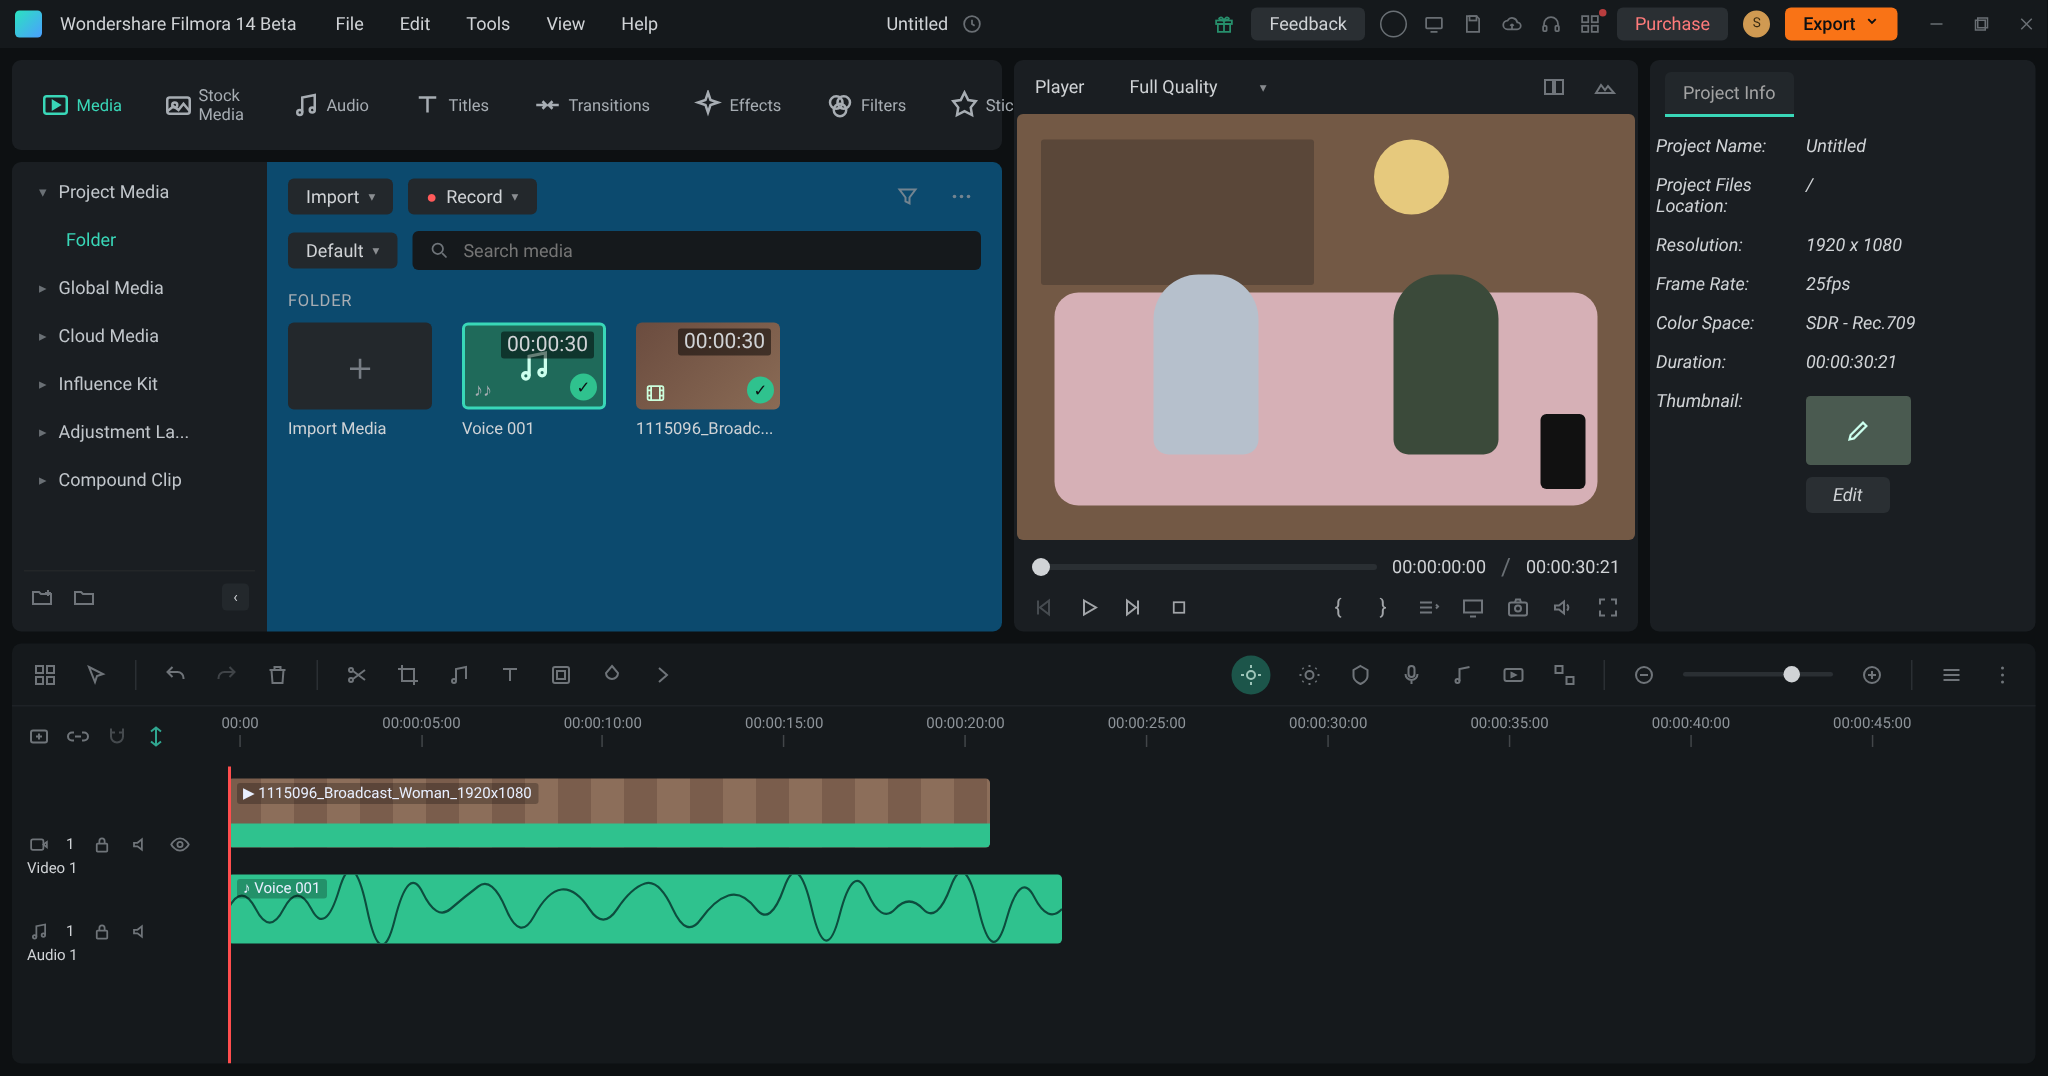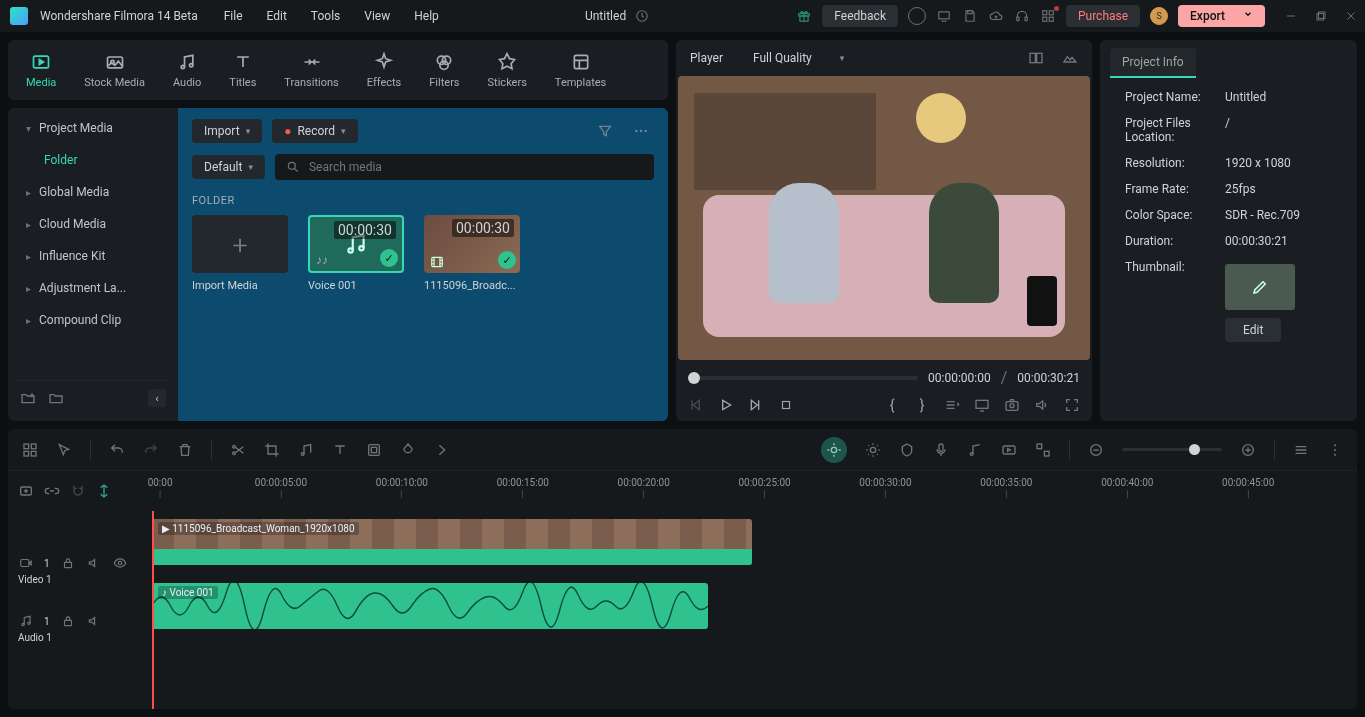--- a/index.html
+++ b/index.html
@@ -9,33 +9,33 @@
   
   .titlebar { height: 32px; background: #15191c; display: flex; align-items: center; padding: 0 6px; font-size: 12px; gap: 8px; }
   .titlebar .app-icon { width: 18px; height: 18px; background: linear-gradient(135deg,#2be3c0,#4b9fff); border-radius: 3px; margin: 0 4px; }
   .titlebar .app-name { margin-right: 18px; }
   .titlebar .menu { display: flex; gap: 24px; }
   .titlebar .menu span { cursor: pointer; }
   .titlebar .center { flex: 1; display: flex; justify-content: center; align-items: center; gap: 8px; }
   .titlebar .right { display: flex; align-items: center; gap: 10px; }
   .pill { background: #2a2f33; padding: 4px 12px; border-radius: 4px; font-size: 12px; cursor: pointer; }
   .pill.purchase { color: #ff7b7b; }
-  .pill.export { background: #fca5a5; color: #0d1012; font-weight: 500; display: flex; gap: 18px; }
+  .pill.export { background: #f97316; color: #0d1012; font-weight: 500; display: flex; gap: 6px; }
   .circle-btn { width: 18px; height: 18px; border-radius: 50%; border: 1.5px solid #6a7075; display: inline-block; }
   .circle-btn.orange { background: #d09a52; border-color: #d09a52; }
   .tb-icon { width: 16px; height: 16px; display:inline-flex; align-items:center; justify-content:center; opacity:.7; }
   .win-controls { display: flex; gap: 14px; margin-left: 8px; }
 
   
   .content { flex: 1; display: flex; gap: 8px; padding: 8px; }
   .left-col { width: 660px; display: flex; flex-direction: column; gap: 8px; }
   .panel { background: #1a1e22; border-radius: 6px; }
 
   .category-bar { height: 60px; background: #1a1e22; border-radius: 6px; display: flex; align-items: center; padding: 0 18px; gap: 28px; }
-  .cat { display: flex; flex-direction: column; align-items: center; gap: 3px; font-size: 11px; color: #a7adb3; cursor: pointer; }
+  .cat { display: flex; align-items: center; gap: 3px; font-size: 11px; color: #a7adb3; cursor: pointer; }
   .cat .cat-icon { width: 22px; height: 22px; display:flex; align-items:center; justify-content:center; }
   .cat.active { color: #39d7b8; }
 
   
   .media-area { flex: 1; display: flex; min-height: 0; }
   .media-sidebar { width: 170px; background: #1a1e22; border-radius: 6px 0 0 6px; display: flex; flex-direction: column; padding: 6px 8px; gap: 4px; font-size: 12px; }
   .side-item { padding: 7px 10px; border-radius: 4px; display: flex; align-items: center; gap: 8px; cursor: pointer; color:#c1c6cb;}
   .side-item.folder { color: #39d7b8; padding-left: 28px; }
   .side-item .chev { color:#6a7075; font-size:10px; }
   .side-footer { margin-top:auto; display:flex; align-items:center; gap:12px; padding:8px 4px; border-top:1px solid #232628;}
@@ -81,21 +81,21 @@
   .scrub .track .knob { position:absolute; left:0; top:-4px; width:12px;height:12px;border-radius:50%;background:#d0d3d6;}
   .scrub .time { font-size:12px;}
   .scrub .sep { color:#6a7075;}
   .transport { display:flex; align-items:center; gap:14px;}
   .transport .spacer { flex:1;}
 
   
   .right-col { flex:1; display:flex; flex-direction:column;}
   .tabbar { display:flex; padding:8px 10px 0;}
   .tabbar .tab { padding:7px 12px; font-size:12px; color:#a3a3a3; border-bottom:2px solid #39d7b8; background:#22272b; border-radius:4px 4px 0 0;}
-  .info-body { padding:12px 25px; font-size:12px; display:grid; grid-template-columns: 90px 1fr; gap:12px 10px; align-content:start;}
+  .info-body { padding:12px 4px; font-size:12px; display:grid; grid-template-columns: 90px 1fr; gap:12px 10px; align-content:start;font-style:italic;}
   .info-body .thumb-prev { width:70px;height:46px;background:#4a5a50;border-radius:3px;margin-top:4px;display:flex;align-items:center;justify-content:center;}
   .edit-btn { background:#2a2f33; padding:5px 18px; border-radius:4px; font-size:12px; cursor:pointer; display:inline-block; margin-top:8px;}
 
   
   .timeline { height: 280px; background:#15191c; margin:0 8px 8px; border-radius:6px; display:flex; flex-direction:column;}
   .tl-toolbar { height:42px; display:flex; align-items:center; padding:0 14px; gap:18px; border-bottom:1px solid #1e2226;}
   .tl-toolbar .sep { width:1px; height:20px; background:#2a2f33;}
   .tl-toolbar .spacer { flex:1;}
   .tl-toolbar .zoom-track { width:100px;height:3px;background:#2a2f33;border-radius:2px;position:relative;}
   .tl-toolbar .zoom-track .zknob { position:absolute;right:22px;top:-4px;width:11px;height:11px;border-radius:50%;background:#d0d3d6;}
@@ -105,21 +105,21 @@
   .tick { position:absolute; top:6px; transform:translateX(-50%);}
   .tick .line { width:1px;height:8px;background:#424649;margin:2px auto 0;}
   .tl-body { flex:1; display:flex; position:relative; overflow:hidden;}
   .track-labels { width:140px; display:flex; flex-direction:column; }
   .track-row { height:58px; display:flex; flex-direction:column; justify-content:center; padding:0 10px; gap:3px; font-size:10px;}
   .track-row .icons { display:flex; gap:10px; align-items:center;}
   .tracks { flex:1; position:relative;}
   .playhead { position:absolute; left:4px; top:-40px; bottom:0; width:2px; background:#ff4d4d; z-index:5;}
   .playhead::before { content:""; position:absolute; top:-2px; left:-6px; width:14px;height:14px;background:#ff4d4d;border-radius:3px;}
   .clip { position:absolute; height:46px; border-radius:3px; overflow:hidden; font-size:10px; color:#0d1012; padding:3px 6px;}
-  .clip.video { top:8px; left:4px; width:600px; background:repeating-linear-gradient(90deg,#7a5d4c 0 22px,#8c6e5a 22px 44px);}
+  .clip.video { top:8px; left:4px; width:508px; background:repeating-linear-gradient(90deg,#7a5d4c 0 22px,#8c6e5a 22px 44px);}
   .clip.video .strip { position:absolute;left:0;right:0;bottom:0;height:16px;background:#2fc28e;}
   .clip.audio { top:72px; left:4px; width:556px; background:#2fc28e;}
   .clip .clip-label { position:relative; z-index:2; color:#e8efff; font-size:10px; background:rgba(0,0,0,.25); display:inline-block; padding:1px 4px; border-radius:2px;}
   .wave { position:absolute; inset:0;}
   .wave svg { width:100%; height:100%;}
 
   .ic { width:16px;height:16px;display:inline-flex;align-items:center;justify-content:center;opacity:.75;}
   svg { display:block;}
 </style>
 </head>

